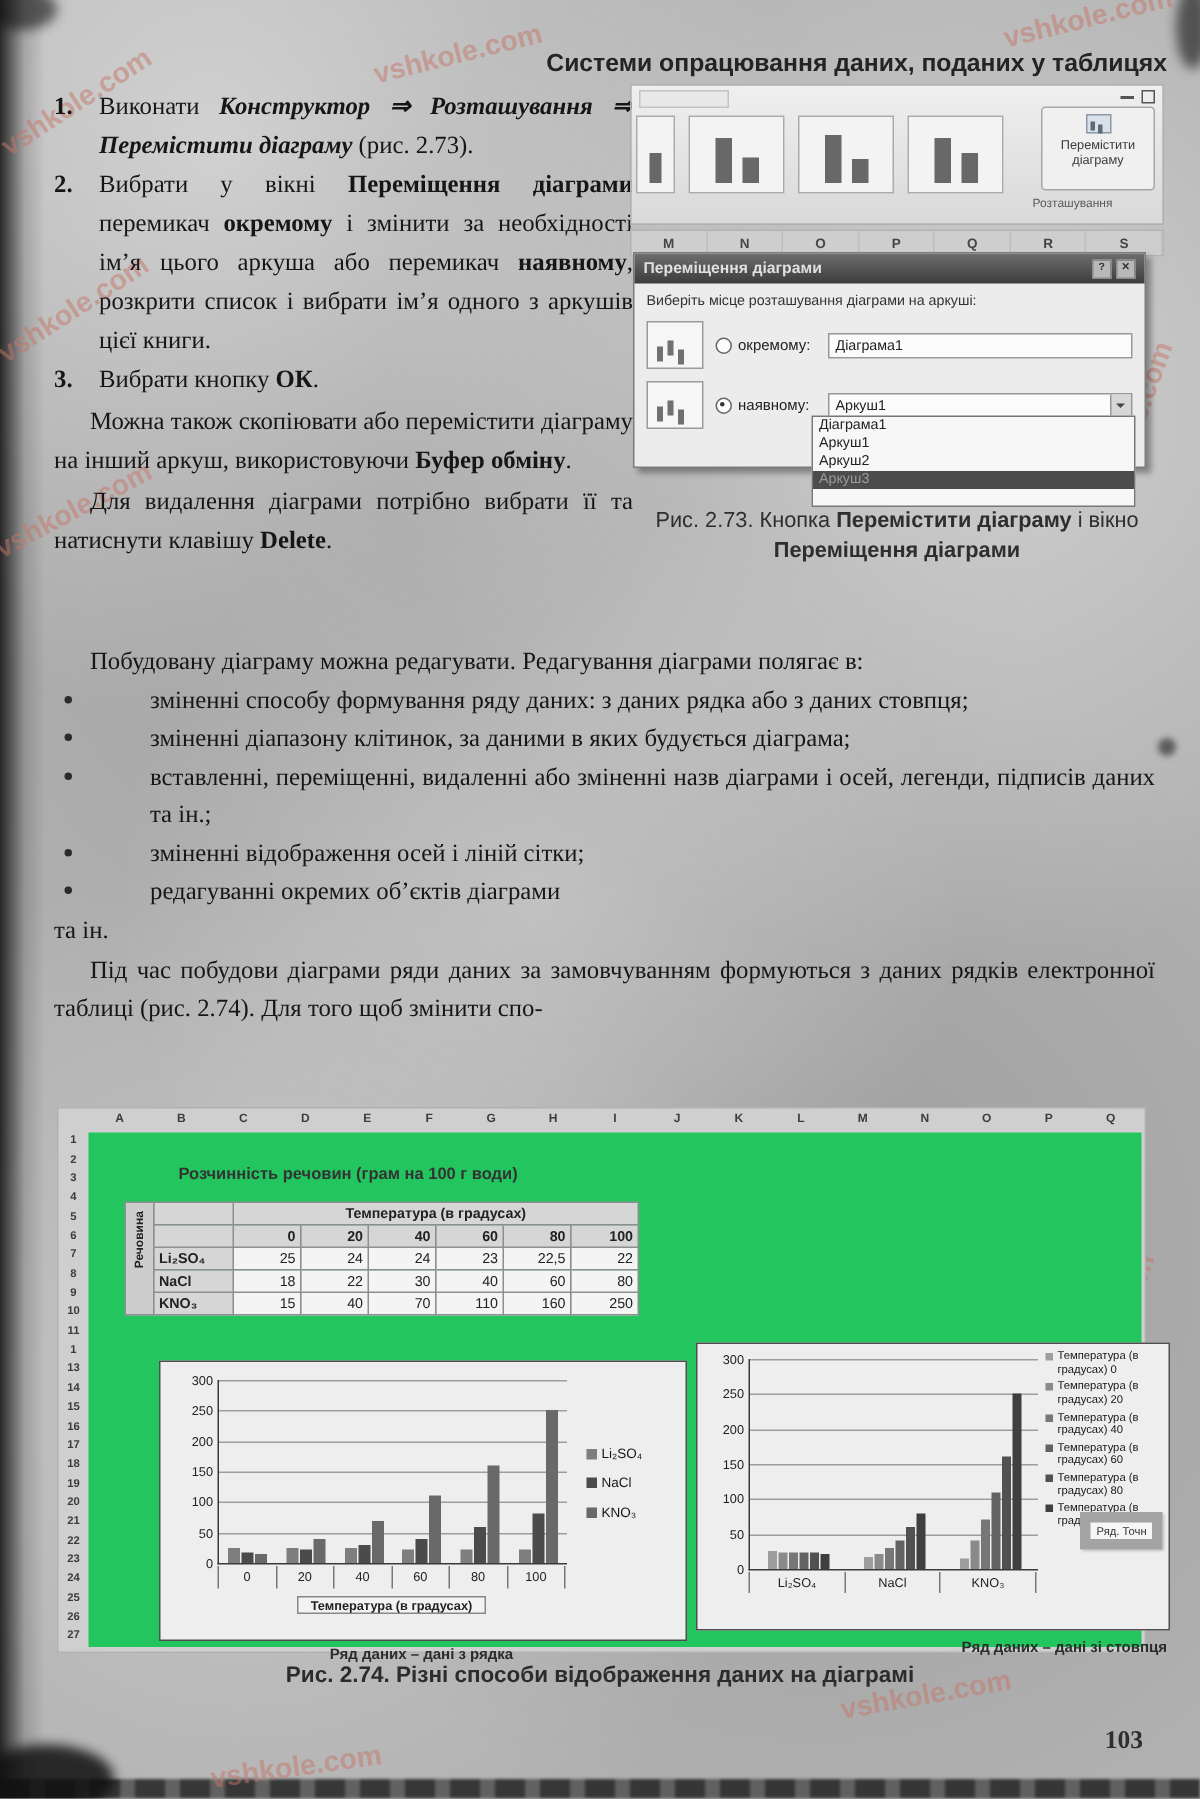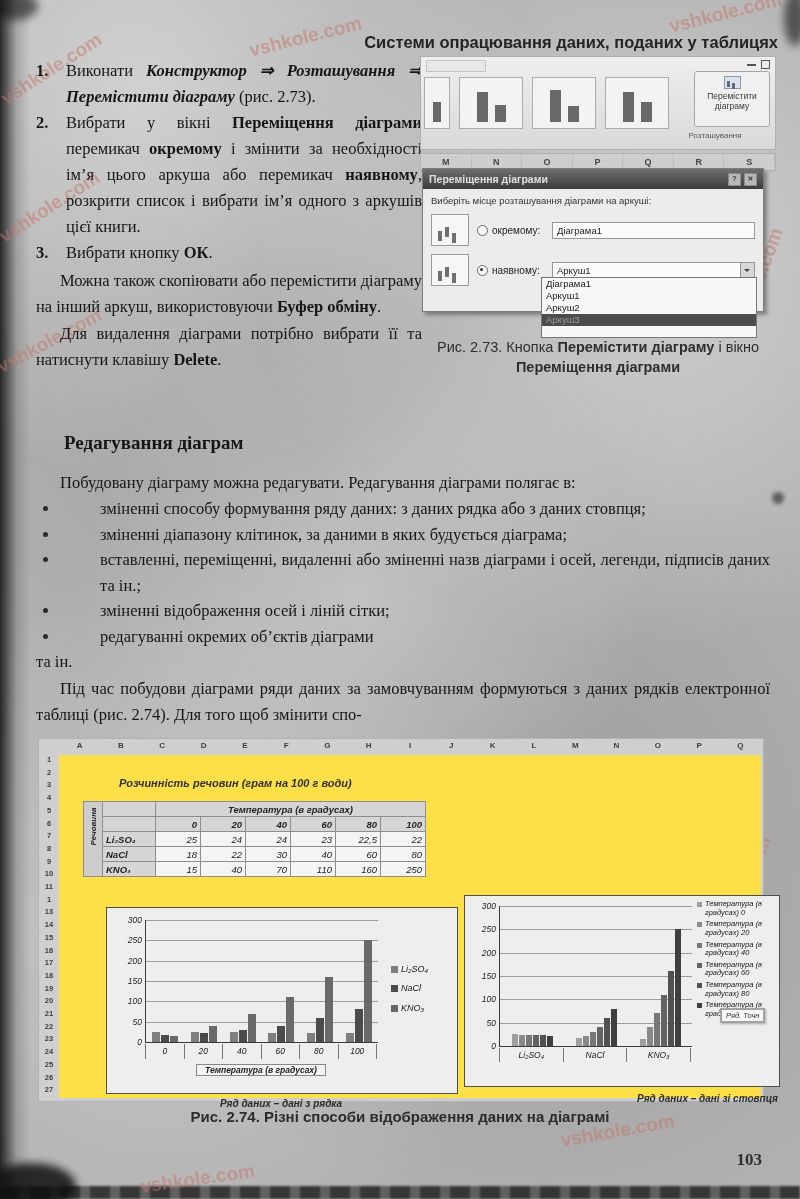--- a/index.html
+++ b/index.html
@@ -91,21 +91,21 @@
   .dd-item.hl{background:#4c4c4c;color:#9a9a9a;}
   .dd-item.filler{height:11px;}
   .cap73{position:absolute;left:0;top:282px;width:100%;text-align:center;font-size:14.5px;line-height:1.35;color:#2e2e2e;}
   
   .fig74{position:absolute;left:38px;top:738px;width:724px;height:362px;background:#cfcfcf;border:1px solid #b2b2b2;
     font-family:"Liberation Sans",sans-serif;}
   .shcols{position:absolute;left:20px;top:2px;right:2px;height:13px;display:flex;}
   .shcols span{flex:1;text-align:center;font:700 8px "Liberation Sans",sans-serif;color:#3c3c3c;}
   .shrows{position:absolute;left:2px;top:16px;width:16px;bottom:3px;display:flex;flex-direction:column;}
   .shrows span{flex:1;text-align:center;font:700 7.5px "Liberation Sans",sans-serif;color:#3c3c3c;}
-  .sheet{position:absolute;left:20px;top:16px;right:2px;bottom:3px;background:#fde047;font-style:italic;}
+  .sheet{position:absolute;left:20px;top:16px;right:2px;bottom:3px;background:#22c55e;}
   .shtitle{position:absolute;left:60px;top:22px;font-size:11px;font-weight:700;color:#333;}
   .dtab{position:absolute;left:24px;top:46px;border-collapse:collapse;font-size:9.5px;color:#222;}
   .dtab td,.dtab th{border:1px solid #8e8e8e;padding:0 3px;height:14px;}
   .dtab .vlab{width:12px;background:#cdcdcd;}
   .vert{display:block;transform:rotate(-90deg);font-size:8px;font-weight:700;white-space:nowrap;width:12px;}
   .dtab .thead{text-align:center;font-weight:700;background:#d6d6d6;}
   .dtab .blank{border:1px solid #8e8e8e;background:#d6d6d6;width:46px;}
   .dtab .tcell{width:38px;text-align:right;background:#d6d6d6;font-weight:700;}
   .dtab .namecell{background:#d6d6d6;font-weight:700;}
   .dtab .vcell{text-align:right;background:#f4f4f4;}
@@ -122,21 +122,21 @@
   .xcell{flex:1;text-align:center;font-size:8.5px;color:#222;border-right:1px solid #777;line-height:14px;}
   .xcell:first-child{border-left:1px solid #777;}
   .xtitle{position:absolute;text-align:center;font-size:8.5px;font-weight:700;color:#222;}
   .xtitle span{display:inline-block;border:1px solid #888;padding:0 8px;background:#f3f3f3;}
   .legend{position:absolute;display:flex;flex-direction:column;}
   .lg{display:flex;align-items:flex-start;}
   .lg .mk{flex:none;margin-top:2px;margin-right:3px;}
   .ccap{position:absolute;text-align:center;font-size:10px;font-weight:700;color:#2c2c2c;}
   #cap0{left:47px;top:343px;width:350px;}
   #cap1{left:405px;top:338px;width:314px;text-align:right;}
-  .tooltip{position:absolute;left:255px;top:112px;background:#f6f6f6;border:2px solid #a3a3a3;box-shadow:1px 1px 2px rgba(0,0,0,.3);
+  .tooltip{position:absolute;left:255px;top:112px;background:#f6f6f6;border:7px solid #a3a3a3;box-shadow:1px 1px 2px rgba(0,0,0,.3);
     font-size:7.5px;padding:1px 4px;color:#333;z-index:4;}
   
   .cap74{position:absolute;left:0;top:1108px;width:100%;text-align:center;font:700 15px "Liberation Sans",sans-serif;color:#2c2c2c;}
   .pagenum{position:absolute;right:38px;top:1150px;font:700 17px "Liberation Serif",serif;color:#2f2f2f;}
 </style>
 </head>
 <body>
 
 <div class="page">
 
@@ -248,21 +248,20 @@
           <div class="dd-item">Аркуш1</div>
           <div class="dd-item">Аркуш2</div>
           <div class="dd-item hl">Аркуш3</div>
           <div class="dd-item filler"></div>
         </div>
     </div>
     <div class="cap73"><span>Рис. 2.73. Кнопка </span><span class="rb">Перемістити діа­граму</span><span> і вікно </span><span class="rb">Переміщення діаграми</span></div>
   </div>
 
   <div class="mid">
-    <div class="sect">Редагування діаграм</div>
     <div class="intro">Побудовану діаграму можна редагувати. Редагування діаграми полягає в:</div>
     <div id="bullets">
         <div class="bullet">
           <span class="bdot">
             <i></i>
           </span>
           <span class="btxt">зміненні способу формування ряду даних: з даних рядка або з даних стовпця;</span>
         </div>
         <div class="bullet">
           <span class="bdot">

